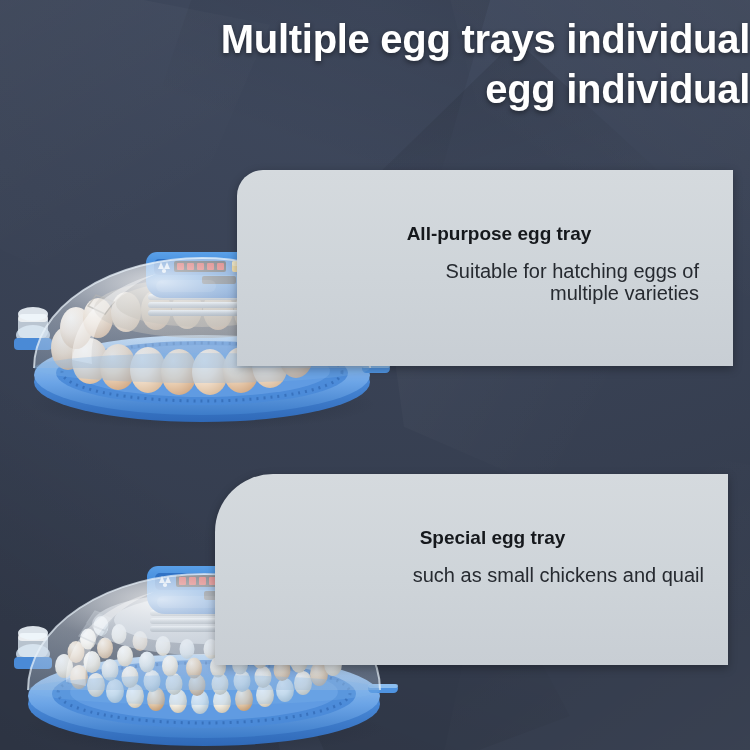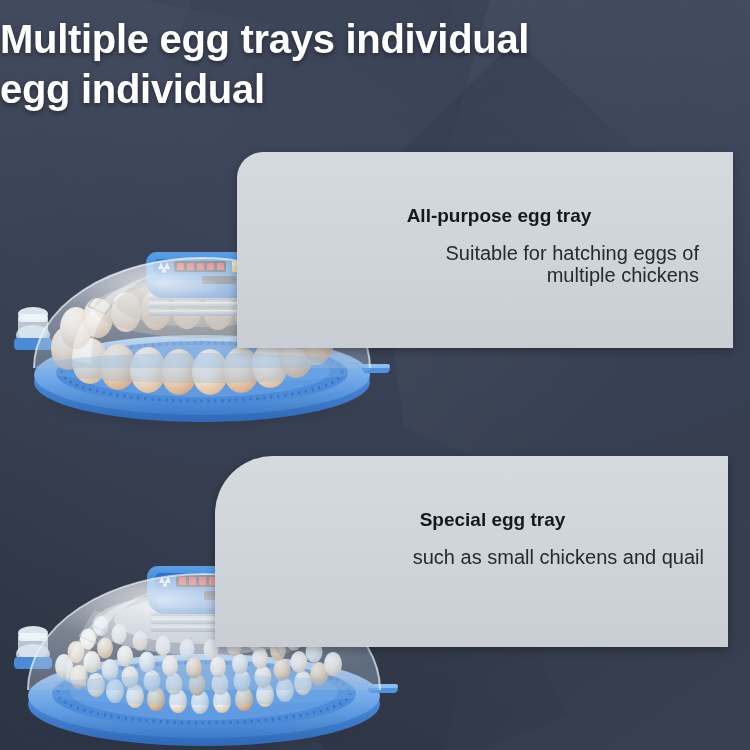--- a/index.html
+++ b/index.html
@@ -37,33 +37,34 @@
   .f7{left:250px;bottom:-50px;width:320px;height:300px;
       background:linear-gradient(20deg,rgba(0,0,0,.10),rgba(0,0,0,0) 70%);
       clip-path:polygon(0 28%,64% 0,100% 72%,30% 100%);}
   .f8{left:380px;top:250px;width:300px;height:260px;
       background:linear-gradient(120deg,rgba(255,255,255,.035),rgba(255,255,255,0) 72%);
       clip-path:polygon(0 0,100% 30%,72% 100%,8% 68%);}
 
   
   .headline{
     position:absolute;left:0;right:0;top:14px;
-    text-align:left;color:#ffffff;
+    text-align:right;color:#ffffff;
     font-weight:bold;font-size:40px;line-height:50px;
     letter-spacing:-.3px;
     text-shadow:0 2px 5px rgba(0,0,0,.45);
   }
   .headline .l2{display:block;}
 
   
   .card{
     position:absolute;
     background:linear-gradient(180deg,#d5dade 0%,#ced4d9 55%,#c8ced4 100%);
     box-shadow:0 3px 10px rgba(0,0,0,.30);
     box-sizing:border-box;
+    margin-top:18px;
   }
   .card .ct{
     color:#15181c;font-weight:bold;font-size:19px;
     text-align:center;line-height:24px;
   }
   .card .cs{
     color:#262a30;font-size:20px;line-height:22px;
     text-align:right;margin-top:14px;
   }
   .card .cs span{display:block;}
@@ -430,21 +431,21 @@
       <path d="M60 144 A138 94 0 0 1 148 54 A126 96 0 0 0 80 148 Z" fill="#ffffff" opacity=".40"></path>
       <path d="M22 152 A176 116 0 0 1 374 152" fill="none" stroke="#e8f1fa" stroke-width="2" opacity=".72"></path>
       <ellipse cx="198" cy="152" rx="176" ry="15" fill="#7fb2e8" opacity=".28"></ellipse>
     </svg>
   </div>
 
   <div class="card" id="card1">
     <div class="ct">All-purpose egg tray</div>
     <div class="cs">
       <span>Suitable for hatching eggs of</span>
-      <span>multiple chickens</span>
+      <span>multiple varieties</span>
     </div>
   </div>
 
   <div class="card" id="card2">
     <div class="ct">Special egg tray</div>
     <div class="cs">
       <span>such as small chickens and quail</span>
     </div>
   </div>
 

